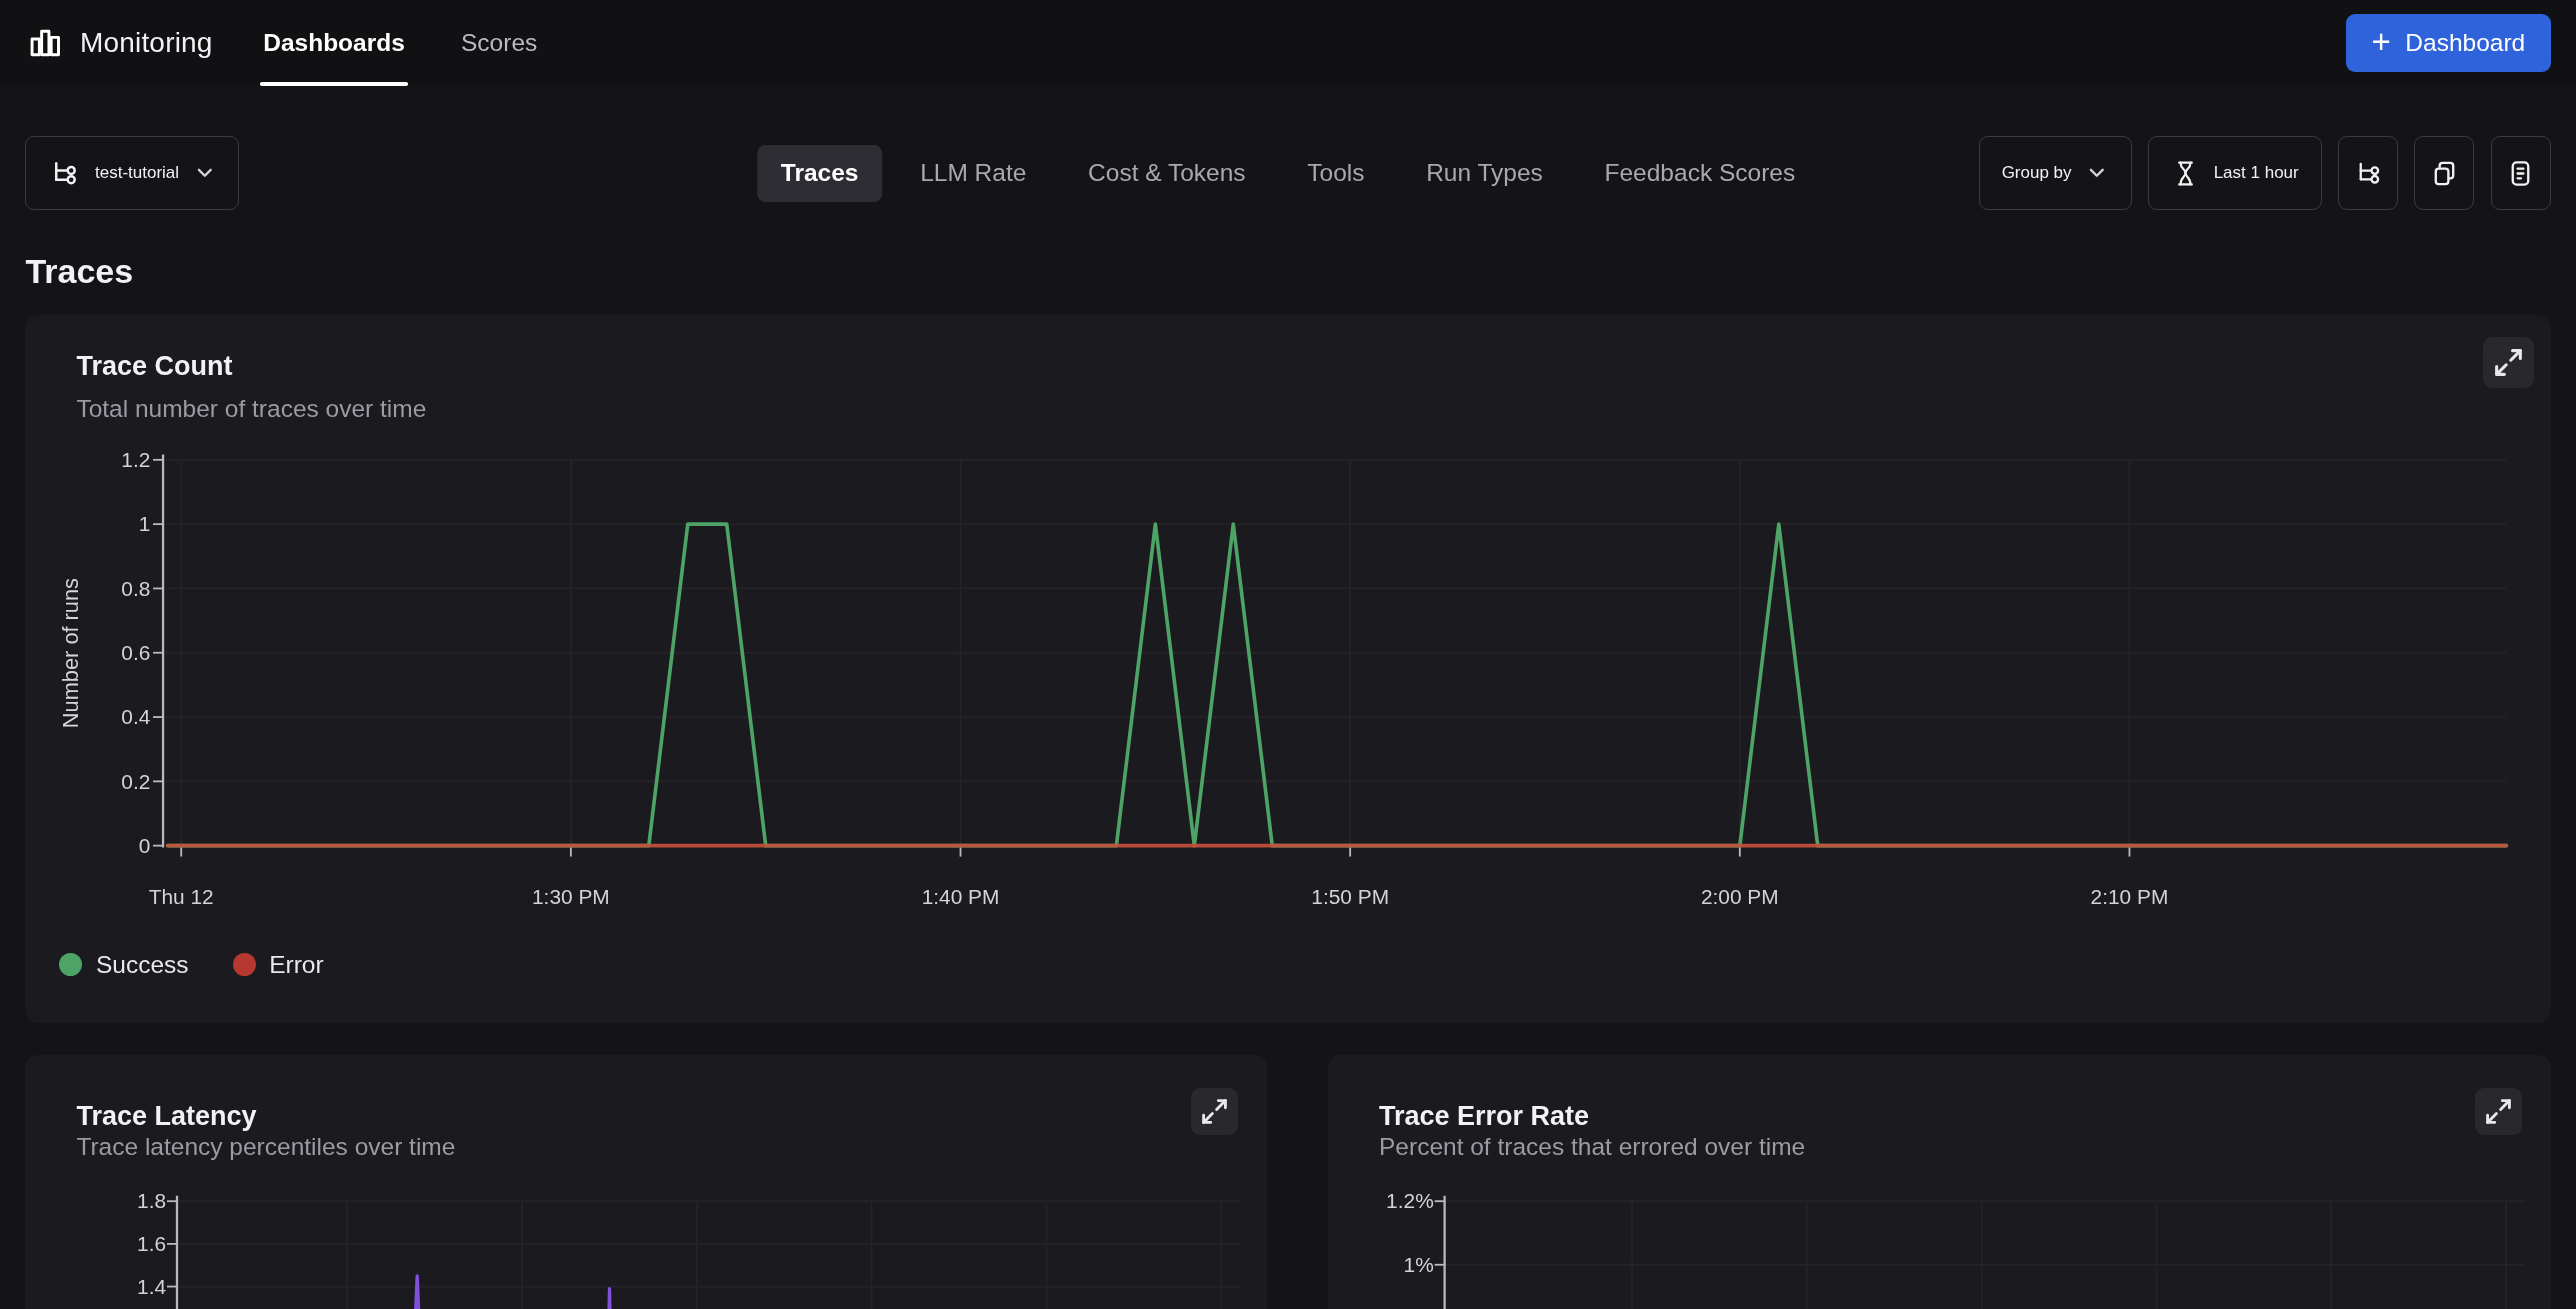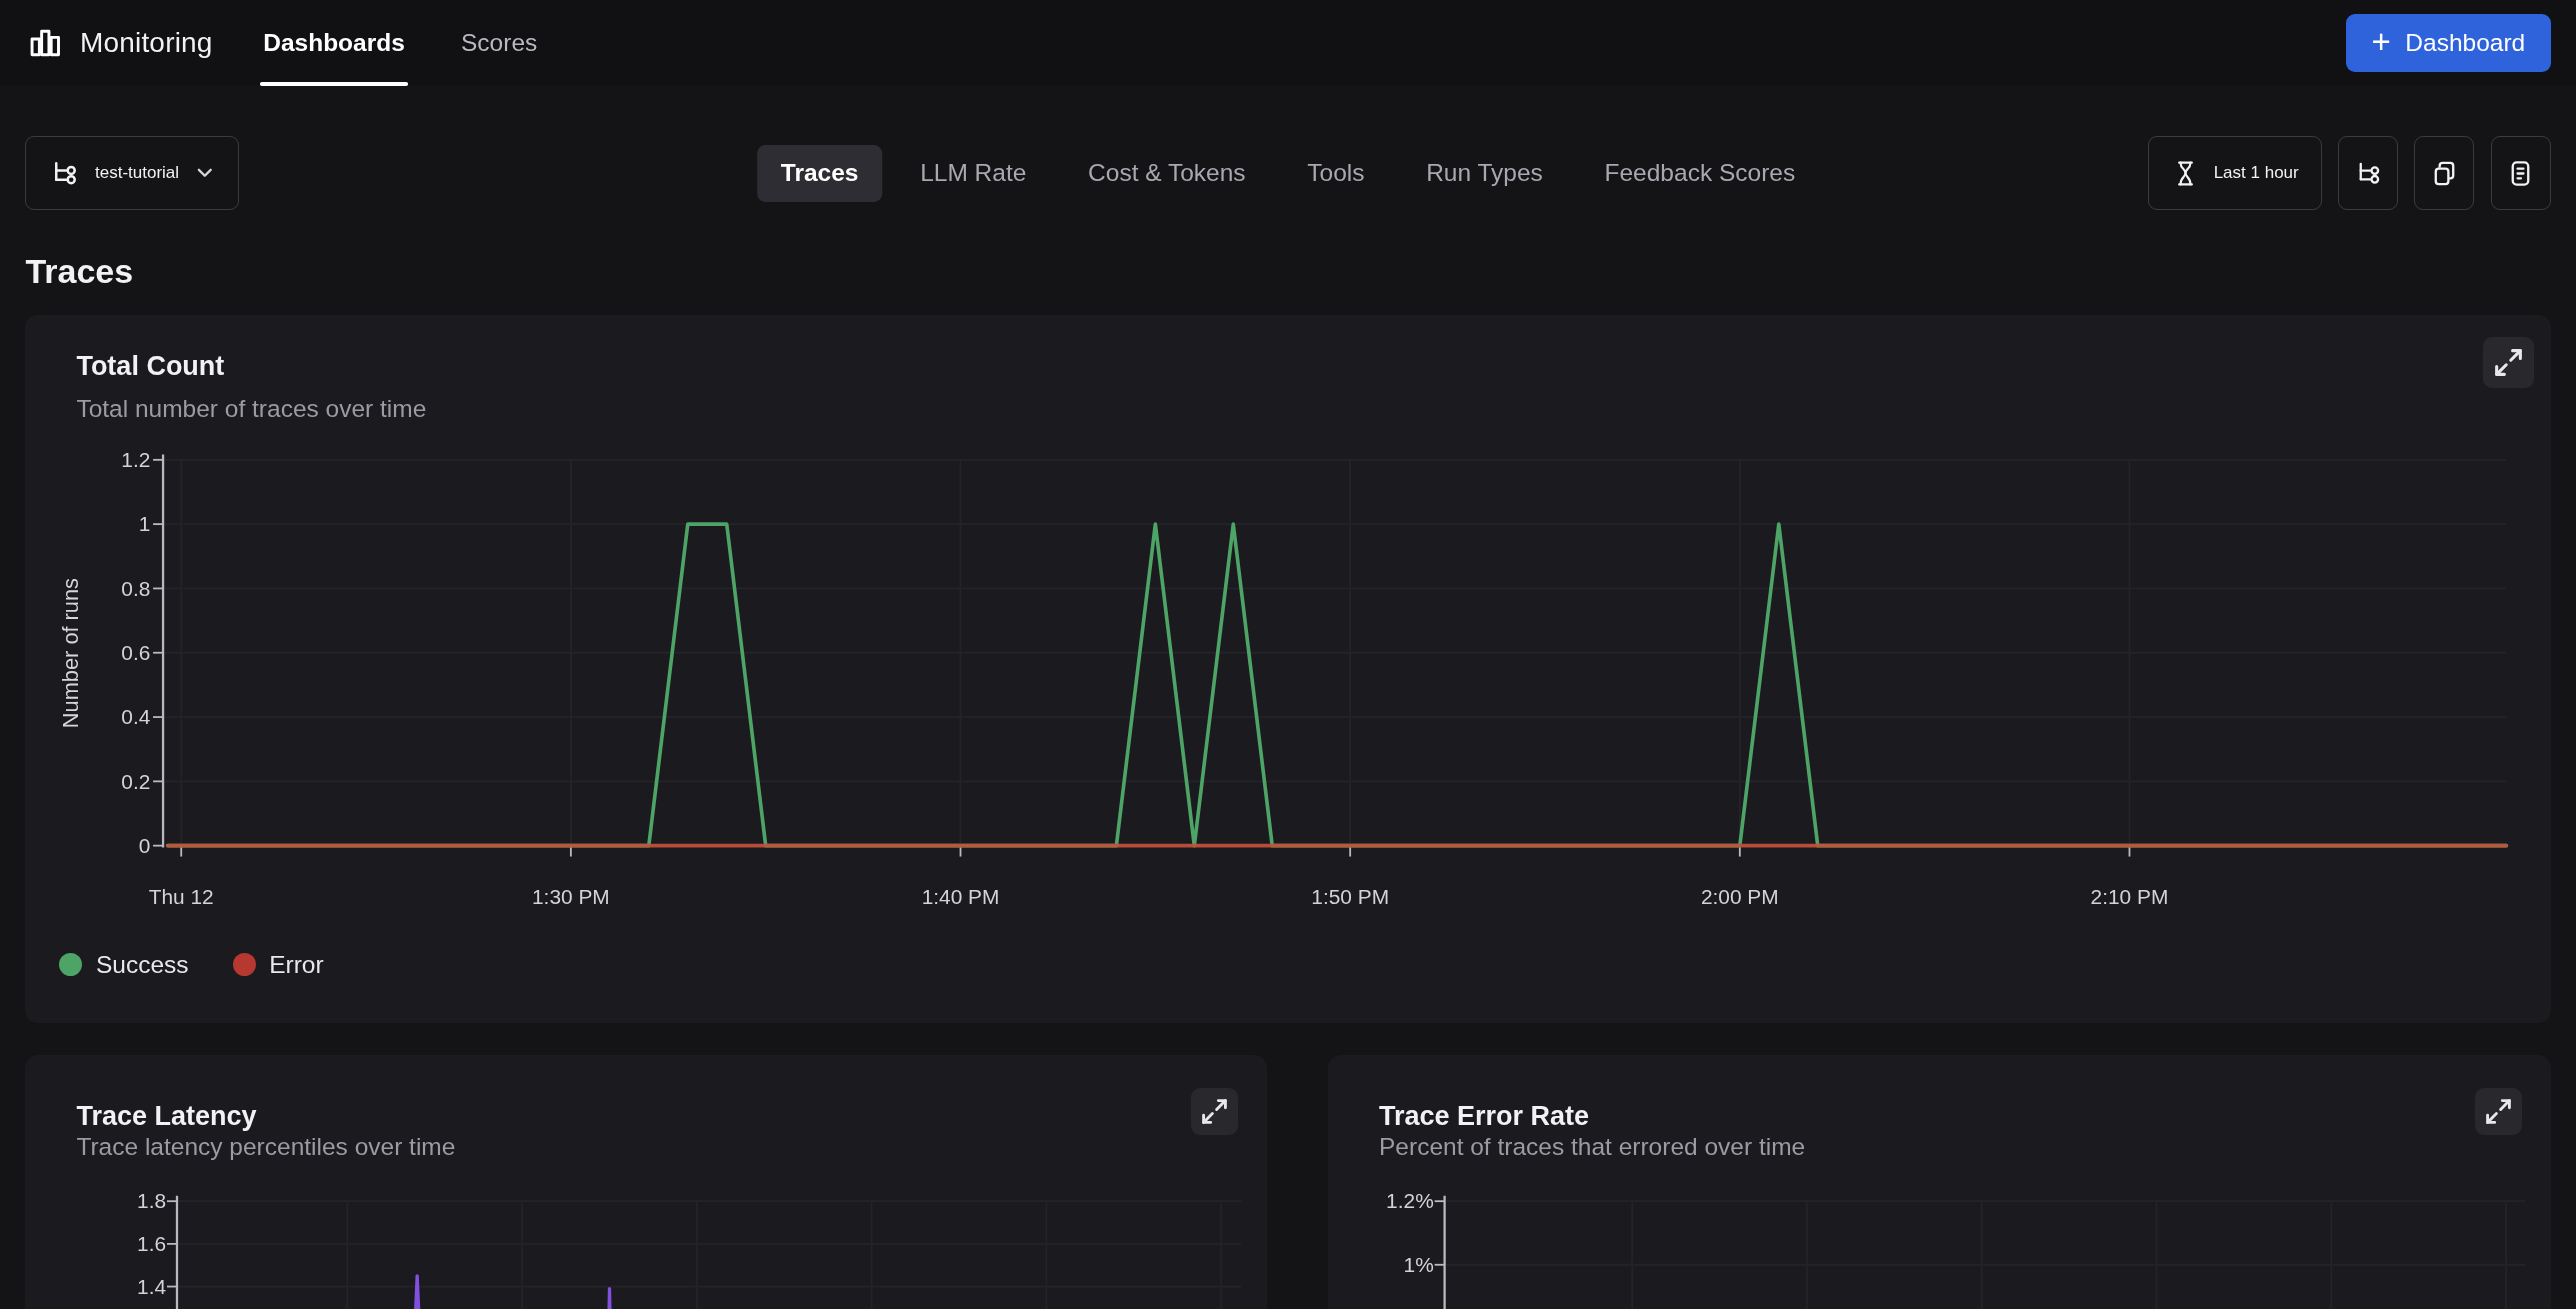--- a/index.html
+++ b/index.html
@@ -102,20 +102,26 @@
     <span class="mtab active">Traces</span>
     <span class="mtab">LLM Rate</span>
     <span class="mtab">Cost &amp; Tokens</span>
     <span class="mtab">Tools</span>
     <span class="mtab">Run Types</span>
     <span class="mtab">Feedback Scores</span>
   </div>
 
   <div class="right-group">
     <button class="obtn">
+      <span>Group by</span>
+      <svg width="23.6" height="23.6" viewBox="0 0 24 24" fill="none" stroke="#d4d4d8" stroke-width="2.4" stroke-linecap="round" stroke-linejoin="round">
+        <polyline points="6,9 12,15 18,9"></polyline>
+      </svg>
+    </button>
+    <button class="obtn">
       <svg width="29" height="29" viewBox="0 0 32 32" fill="none" stroke="#f2f2f4" stroke-width="2.4" stroke-linecap="round" stroke-linejoin="round">
         <path d="M9 4 h14"></path>
           <path d="M9 28 h14"></path>
         <path d="M10.5 4 c0 7 5.5 7 5.5 11.5 c0 4.5 -5.5 4.5 -5.5 12.5"></path>
         <path d="M21.5 4 c0 7 -5.5 7 -5.5 11.5 c0 4.5 5.5 4.5 5.5 12.5"></path>
       </svg>
       <span>Last 1 hour</span>
     </button>
     <button class="obtn iconbtn">
       <svg width="31" height="31" viewBox="0 0 32 32" fill="none" stroke="#f2f2f4" stroke-width="2.4" stroke-linecap="round">
@@ -139,21 +145,21 @@
           <path d="M13 16 h6"></path>
           <path d="M13 21 h3.5"></path>
       </svg>
     </button>
   </div>
 </div>
 
 <h2 class="section-title">Traces</h2>
 
 <section class="card" id="card-trace-count">
-  <div class="card-title">Total Count</div>
+  <div class="card-title">Trace Count</div>
   <div class="card-sub">Total number of traces over time</div>
   <button class="expand-btn">
     <svg width="51" height="51" viewBox="0 0 56 56" fill="none" stroke="#e8e8ea" stroke-width="3.4" stroke-linecap="round" stroke-linejoin="round">
       <path d="M30.5 25.5 L41 15"></path>
         <polyline points="32.5,15 41,15 41,23.5"></polyline>
       <path d="M25.5 30.5 L15 41"></path>
         <polyline points="23.5,41 15,41 15,32.5"></polyline>
     </svg>
   </button>
   <svg class="chart-svg" id="chart0" width="2525" height="708" viewBox="0 0 2780 779">

